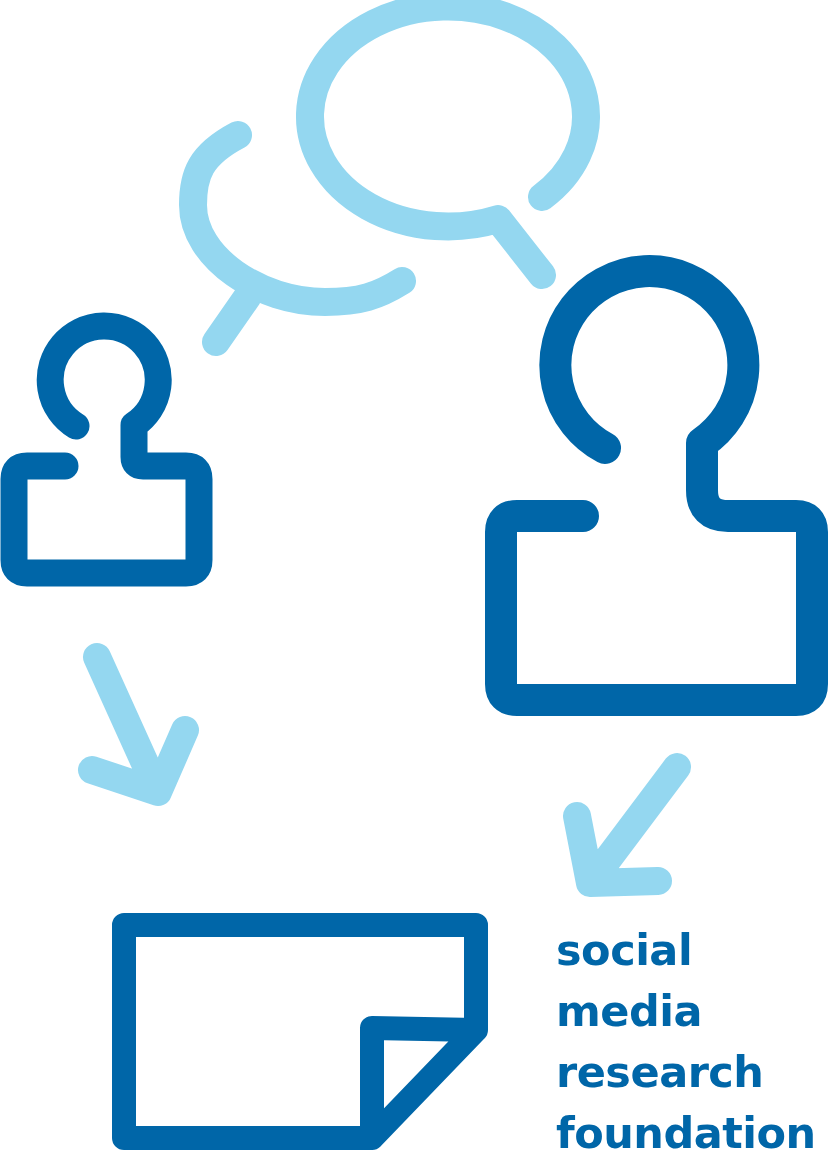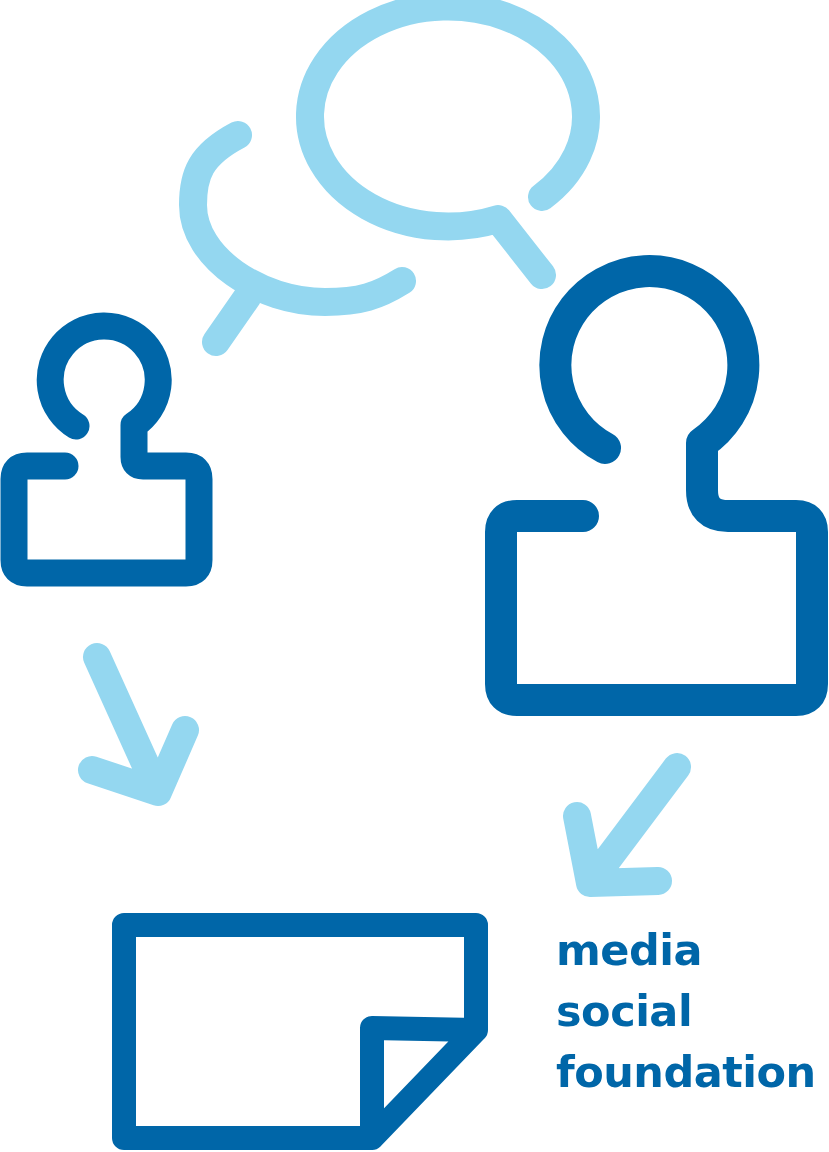--- a/index.html
+++ b/index.html
@@ -31,16 +31,17 @@
 
     <path stroke-width="27" d="M76 426 A54 54 0 1 1 134 425 L134 457 Q134 466 143 466 L186 466 Q199 466 199 479 L199 560 Q199 573 186 573 L27 573 Q14 573 14 560 L14 479 Q14 466 27 466 L65 466"></path>
 
     <path stroke-width="32" d="M605 448 A94 94 0 1 1 702 443 L702 490 Q702 516 728 516 L796 516 Q812 516 812 532 L812 684 Q812 700 796 700 L517 700 Q501 700 501 684 L501 532 Q501 516 517 516 L583 516"></path>
 
     <path stroke-width="24" d="M124 925 L476 925 L476 1030 L372 1028 L372 1138 L124 1138 Z M476 1030 L372 1138"></path>
   </g>
 </svg>
 
 <div class="wordmark" style="color:#0066A8;">
+  <span>social</span>
   <span>media</span>
-  <span>social</span>
+  <span>research</span>
   <span>foundation</span>
 </div>
 
 </body></html>

